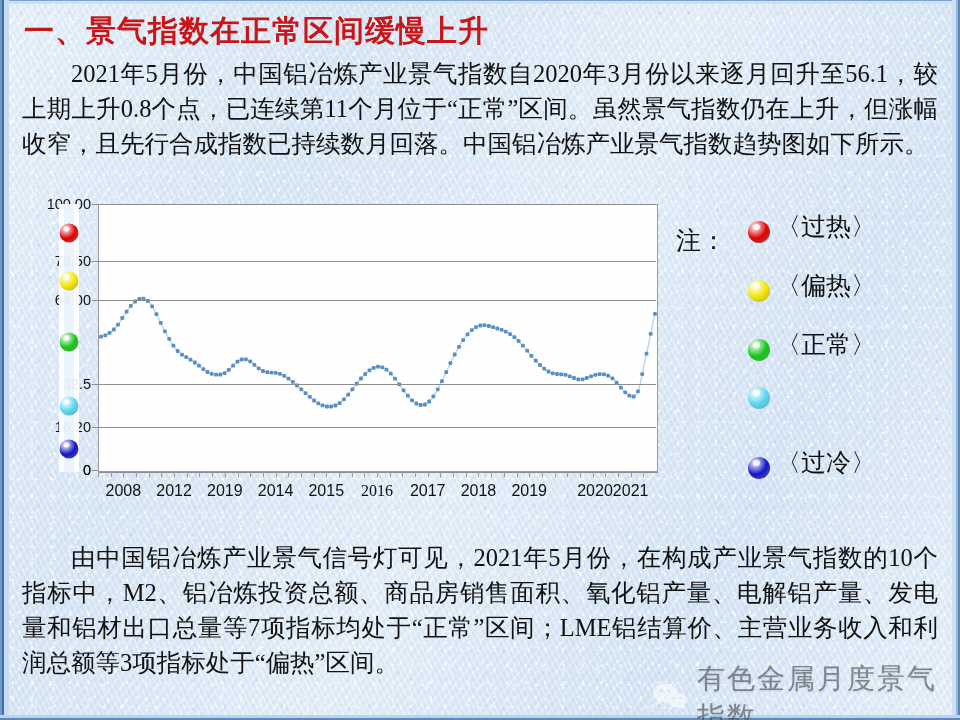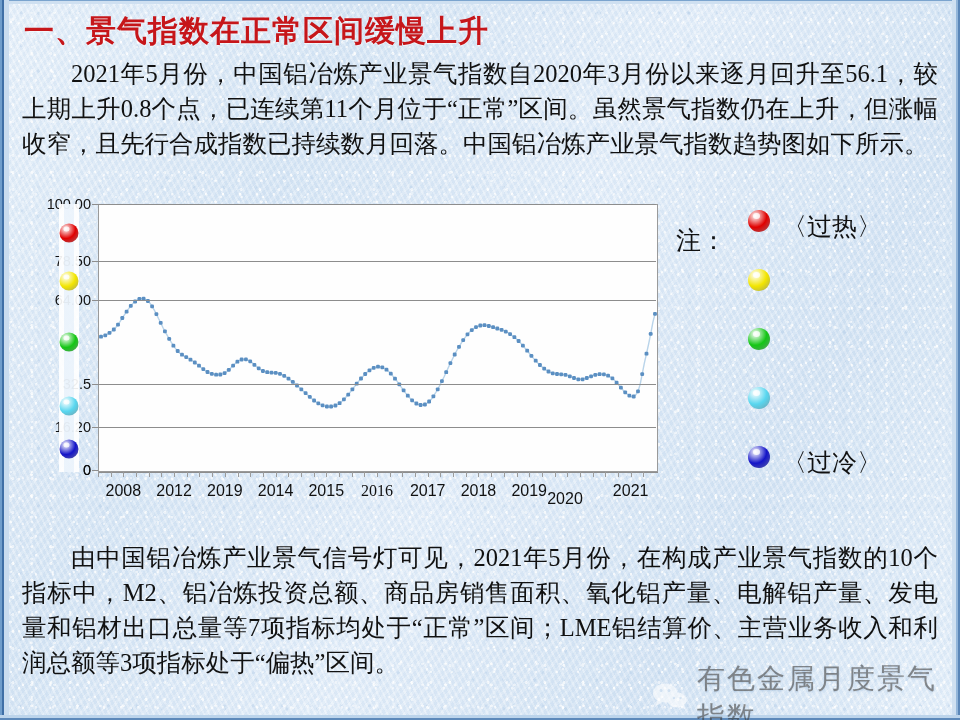--- a/index.html
+++ b/index.html
@@ -93,21 +93,21 @@
   }
   .zerolab{position:absolute;right:574px;top:276px;font-size:14.5px;color:#111;
     font-family:"Liberation Sans","DejaVu Sans",sans-serif;transform:translateY(-50%);}
 
   
   #legend{position:absolute;left:676px;top:210px;width:260px;}
   #legend .note{
     position:absolute;left:0;top:14px;font-size:25px;color:#111;
     font-family:"Liberation Serif","DejaVu Serif",serif;white-space:nowrap;
   }
-  .legrow{position:absolute;left:72px;display:flex;align-items:flex-start;gap:12px;}
+  .legrow{position:absolute;left:72px;display:flex;align-items:flex-end;gap:6px;}
   .legball{position:relative;width:22px;height:22px;border-radius:50%;flex:0 0 auto;}
   .legball:after{content:"";position:absolute;left:22%;top:14%;width:34%;height:29%;
         border-radius:50%;background:rgba(255,255,255,.78);}
   .legtxt{font-size:25px;color:#111;white-space:nowrap;
         font-family:"Liberation Serif","DejaVu Serif",serif;}
 
   
   #watermark{
     position:absolute;left:652px;top:660px;display:flex;align-items:center;gap:9px;
     opacity:.60;
@@ -298,21 +298,21 @@
   <div id="xlabels">
       <div class="xlab" style="left: 83.3636px;">2008</div>
       <div class="xlab" style="left: 134.091px;">2012</div>
       <div class="xlab" style="left: 184.818px;">2019</div>
       <div class="xlab" style="left: 235.545px;">2014</div>
       <div class="xlab" style="left: 286.273px;">2015</div>
       <div class="xlab" style="left: 337px; font-family: Liberation Serif, serif;">2016</div>
       <div class="xlab" style="left: 387.727px;">2017</div>
       <div class="xlab" style="left: 438.455px;">2018</div>
       <div class="xlab" style="left: 489.182px;">2019</div>
-      <div class="xlab" style="left: 525px; margin-top: 8px;">2020</div>
+      <div class="xlab" style="left: 555px;">2020</div>
       <div class="xlab" style="left: 590.636px;">2021</div>
     </div>
 <div class="xtick" style="left: 58px;"></div>
     <div class="xtick" style="left: 70.6818px;"></div>
     <div class="xtick" style="left: 83.3636px;"></div>
     <div class="xtick" style="left: 96.0455px;"></div>
     <div class="xtick" style="left: 108.727px;"></div>
     <div class="xtick" style="left: 121.409px;"></div>
     <div class="xtick" style="left: 134.091px;"></div>
     <div class="xtick" style="left: 146.773px;"></div>
@@ -357,23 +357,25 @@
 
 <div id="legend">
   <div class="note">注：</div>
   <div id="legend-rows">
       <div class="legrow" style="top: 0px;">
         <span class="legball" style="background: radial-gradient(circle at 33% 27%, rgb(255, 255, 255) 0%, rgb(224, 0, 0) 52%, rgba(0, 0, 0, 0.42) 120%);"></span>
         <span class="legtxt">〈过热〉</span>
       </div>
       <div class="legrow" style="top: 59px;">
         <span class="legball" style="background: radial-gradient(circle at 33% 27%, rgb(255, 255, 255) 0%, rgb(242, 229, 0) 52%, rgba(0, 0, 0, 0.42) 120%);"></span>
+        <span class="legtxt">〈偏热〉</span>
       </div>
       <div class="legrow" style="top: 118px;">
         <span class="legball" style="background: radial-gradient(circle at 33% 27%, rgb(255, 255, 255) 0%, rgb(21, 198, 21) 52%, rgba(0, 0, 0, 0.42) 120%);"></span>
+        <span class="legtxt">〈正常〉</span>
       </div>
       <div class="legrow" style="top: 177px;">
         <span class="legball" style="background: radial-gradient(circle at 33% 27%, rgb(255, 255, 255) 0%, rgb(88, 214, 239) 52%, rgba(0, 0, 0, 0.42) 120%);"></span>
       </div>
       <div class="legrow" style="top: 236px;">
         <span class="legball" style="background: radial-gradient(circle at 33% 27%, rgb(255, 255, 255) 0%, rgb(20, 20, 200) 52%, rgba(0, 0, 0, 0.42) 120%);"></span>
         <span class="legtxt">〈过冷〉</span>
       </div>
     </div>
 </div>

